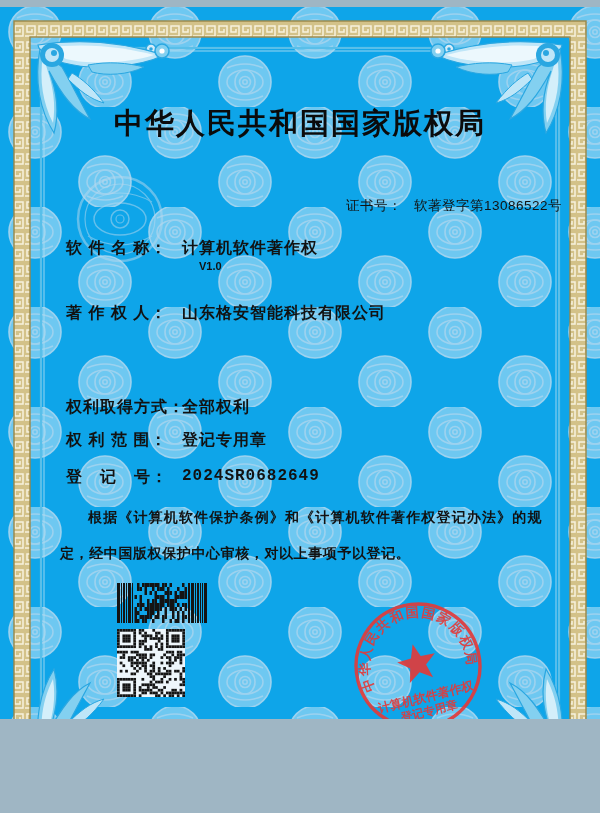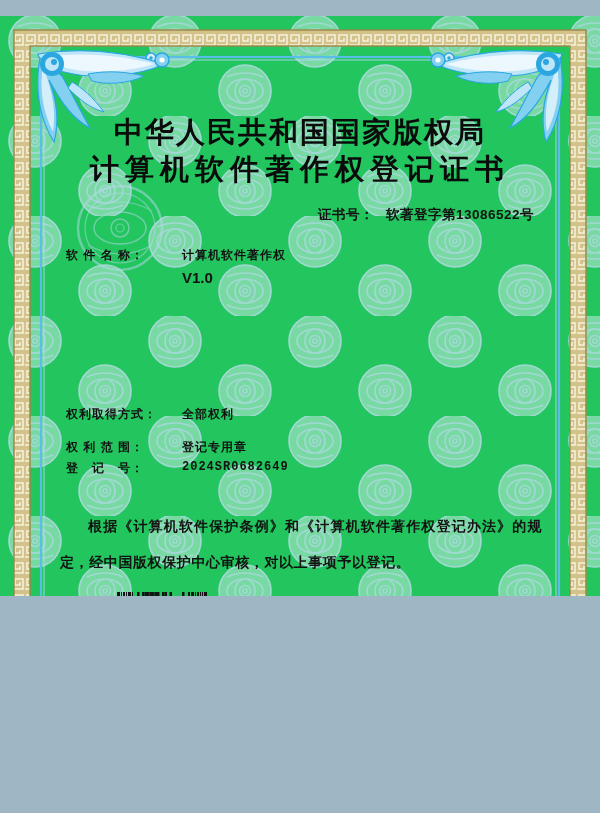--- a/index.html
+++ b/index.html
@@ -1,33 +1,33 @@
 <!DOCTYPE html>
 <html><head>
 <meta charset="utf-8">
 <style>
   html,body{margin:0;padding:0;background:#9fb6c4;}
   .page{
-    position:relative;width:600px;height:580px;margin:16px auto;
-    background:#22c55e;overflow:hidden;
+    position:relative;width:600px;height:712px;margin:7px auto;
+    background:#0ea5e9;overflow:hidden;
     font-family:"Liberation Sans","DejaVu Sans",sans-serif;
     color:#121212;
   }
   svg{display:block}
   .abs{position:absolute;}
   .wm-layer{left:0;top:0;}
   .title{left:0;width:600px;text-align:center;font-weight:900;color:#0b0b0b;}
   .title1{top:97px;font-size:29px;letter-spacing:2px;}
   .title2{top:134px;font-size:29px;letter-spacing:6px;}
-  .certno{left:256px;top:190px;width:278px;text-align:right;font-size:13.5px;font-weight:700;letter-spacing:0.5px;}
+  .certno{left:284px;top:190px;width:278px;text-align:right;font-size:13.5px;font-weight:400;letter-spacing:0.5px;}
   .certno .lbl{margin-right:12px;}
-  .row{left:66px;font-size:12px;font-weight:800;white-space:nowrap;}
+  .row{left:66px;font-size:16px;font-weight:800;white-space:nowrap;}
   .row .lbl{display:inline-block;min-width:112px;letter-spacing:1px;}
   .row .val{position:absolute;left:116px;letter-spacing:1px;}
-  .subval{left:182px;font-size:15px;font-weight:800;}
+  .subval{left:199px;font-size:11px;font-weight:800;}
   .statement{left:60px;top:492px;width:482px;font-size:14px;font-weight:800;
     line-height:36px;text-indent:2em;letter-spacing:0.6px;text-align:justify;}
   .date{left:360px;top:705px;width:130px;font-size:17px;font-weight:900;letter-spacing:0.5px;}
   .barcode{left:117px;top:576px;width:90px;height:40px;}
   .qr{left:117px;top:622px;width:68px;height:68px;}
   .seal{left:350px;top:591px;width:136px;height:136px;transform:rotate(-14deg);opacity:0.92;}
 </style>
 </head>
 <body>
 
@@ -109,44 +109,47 @@
     <circle cx="151" cy="42" r="1.8" fill="#2aa7e1"></circle>
     <circle cx="449" cy="42" r="5" fill="#d6ecf8" stroke="#2aa7e1" stroke-width="1.5"></circle>
     <circle cx="449" cy="42" r="1.8" fill="#2aa7e1"></circle>
     <use href="#corner-orn" transform="translate(32,32)"></use>
     <use href="#corner-orn" transform="translate(568,32) scale(-1,1)"></use>
     <use href="#corner-orn" transform="translate(32,756) scale(1,-1)"></use>
     <use href="#corner-orn" transform="translate(568,756) scale(-1,-1)"></use>
   </svg>
 
   <div class="abs title title1">中华人民共和国国家版权局</div>
-  <div class="abs title title2">计算机软件著作权登记证书</div>
 
   <div class="abs certno">
     <span class="lbl">证书号：</span><span>软著登字第13086522号</span>
   </div>
 
   <div class="abs row" style="top:231px;">
     <span class="lbl">软 件 名 称：</span>
     <span class="val">计算机软件著作权</span>
   </div>
   <div class="abs subval" style="top:253px;">V1.0</div>
 
+  <div class="abs row" style="top:296px;">
+    <span class="lbl">著 作 权 人：</span>
+    <span class="val">山东格安智能科技有限公司</span>
+  </div>
 
   <div class="abs row" style="top:390px;">
     <span class="lbl">权利取得方式：</span>
     <span class="val">全部权利</span>
   </div>
 
   <div class="abs row" style="top:423px;">
     <span class="lbl">权 利 范 围：</span>
     <span class="val">登记专用章</span>
   </div>
 
-  <div class="abs row" style="top:444px;font-family:Liberation Mono, monospace;">
+  <div class="abs row" style="top:460px;font-family:Liberation Mono, monospace;">
     <span class="lbl">登　记　号：</span>
     <span class="val">2024SR0682649</span>
   </div>
 
   <div class="abs statement">根据《计算机软件保护条例》和《计算机软件著作权登记办法》的规定，经中国版权保护中心审核，对以上事项予以登记。</div>
 
   <div class="abs barcode">
       <svg width="90" height="40" viewBox="0 0 90 40" xmlns="http://www.w3.org/2000/svg">
         <rect x="0" y="0" width="3" height="40" fill="#141414"></rect>
         <rect x="4" y="0" width="1" height="40" fill="#141414"></rect>

